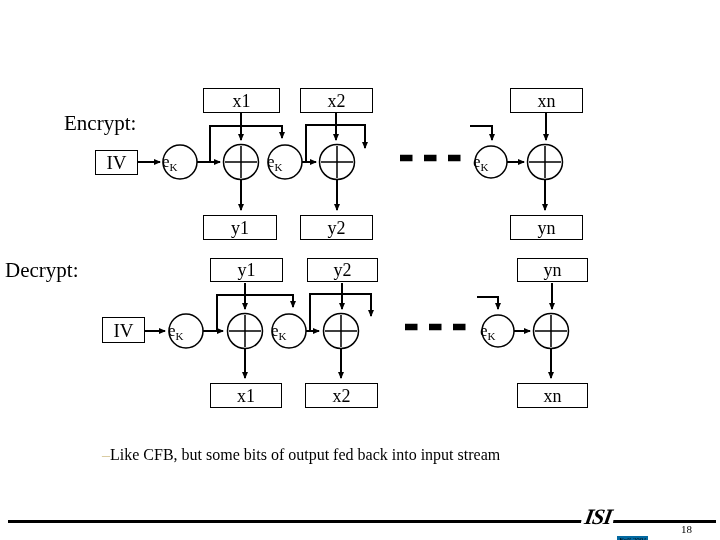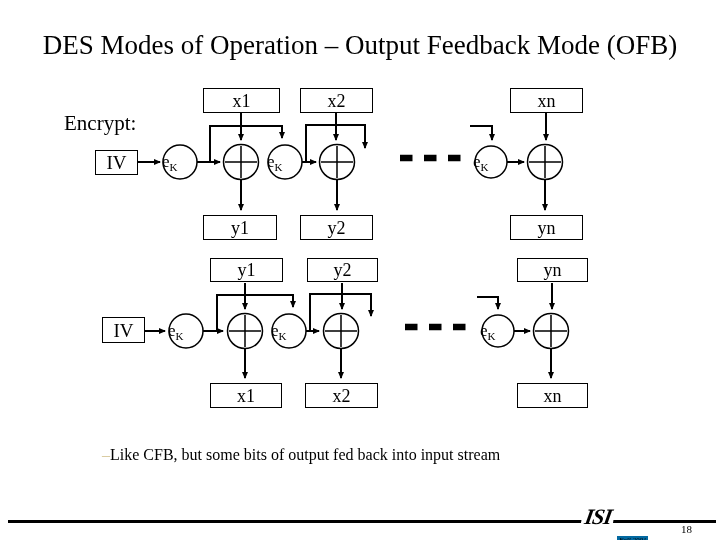--- a/index.html
+++ b/index.html
@@ -42,23 +42,23 @@
     position:absolute;left:617px;top:536px;font-size:7px;font-style:italic;
     background:#0369a1;padding:0 2px;white-space:nowrap;
   }
   .pagenum{position:absolute;left:681px;top:523px;font-size:11px;}
 </style>
 </head>
 <body>
 
 <div class="slide">
 
-  <div class="title">DES Modes of Operation – Output Feedback Mode (OFB)</div>
 
   <div class="seclabel" style="left:20px;top:111px;margin-left:44px;">Encrypt:</div>
+  <div class="seclabel" style="left:5px;top:258px;">Decrypt:</div>
 
   <svg class="canvas" width="720" height="540" viewBox="0 0 720 540">
     <defs>
       <marker id="ah" markerWidth="8" markerHeight="8" refX="6" refY="3" orient="auto" markerUnits="userSpaceOnUse">
         <path d="M0,0 L7,3 L0,6 Z" fill="#000"></path>
       </marker>
     </defs>
     <g stroke="#000" stroke-width="2" fill="none">
 
       <path d="M138 162 H160" marker-end="url(#ah)"></path>

